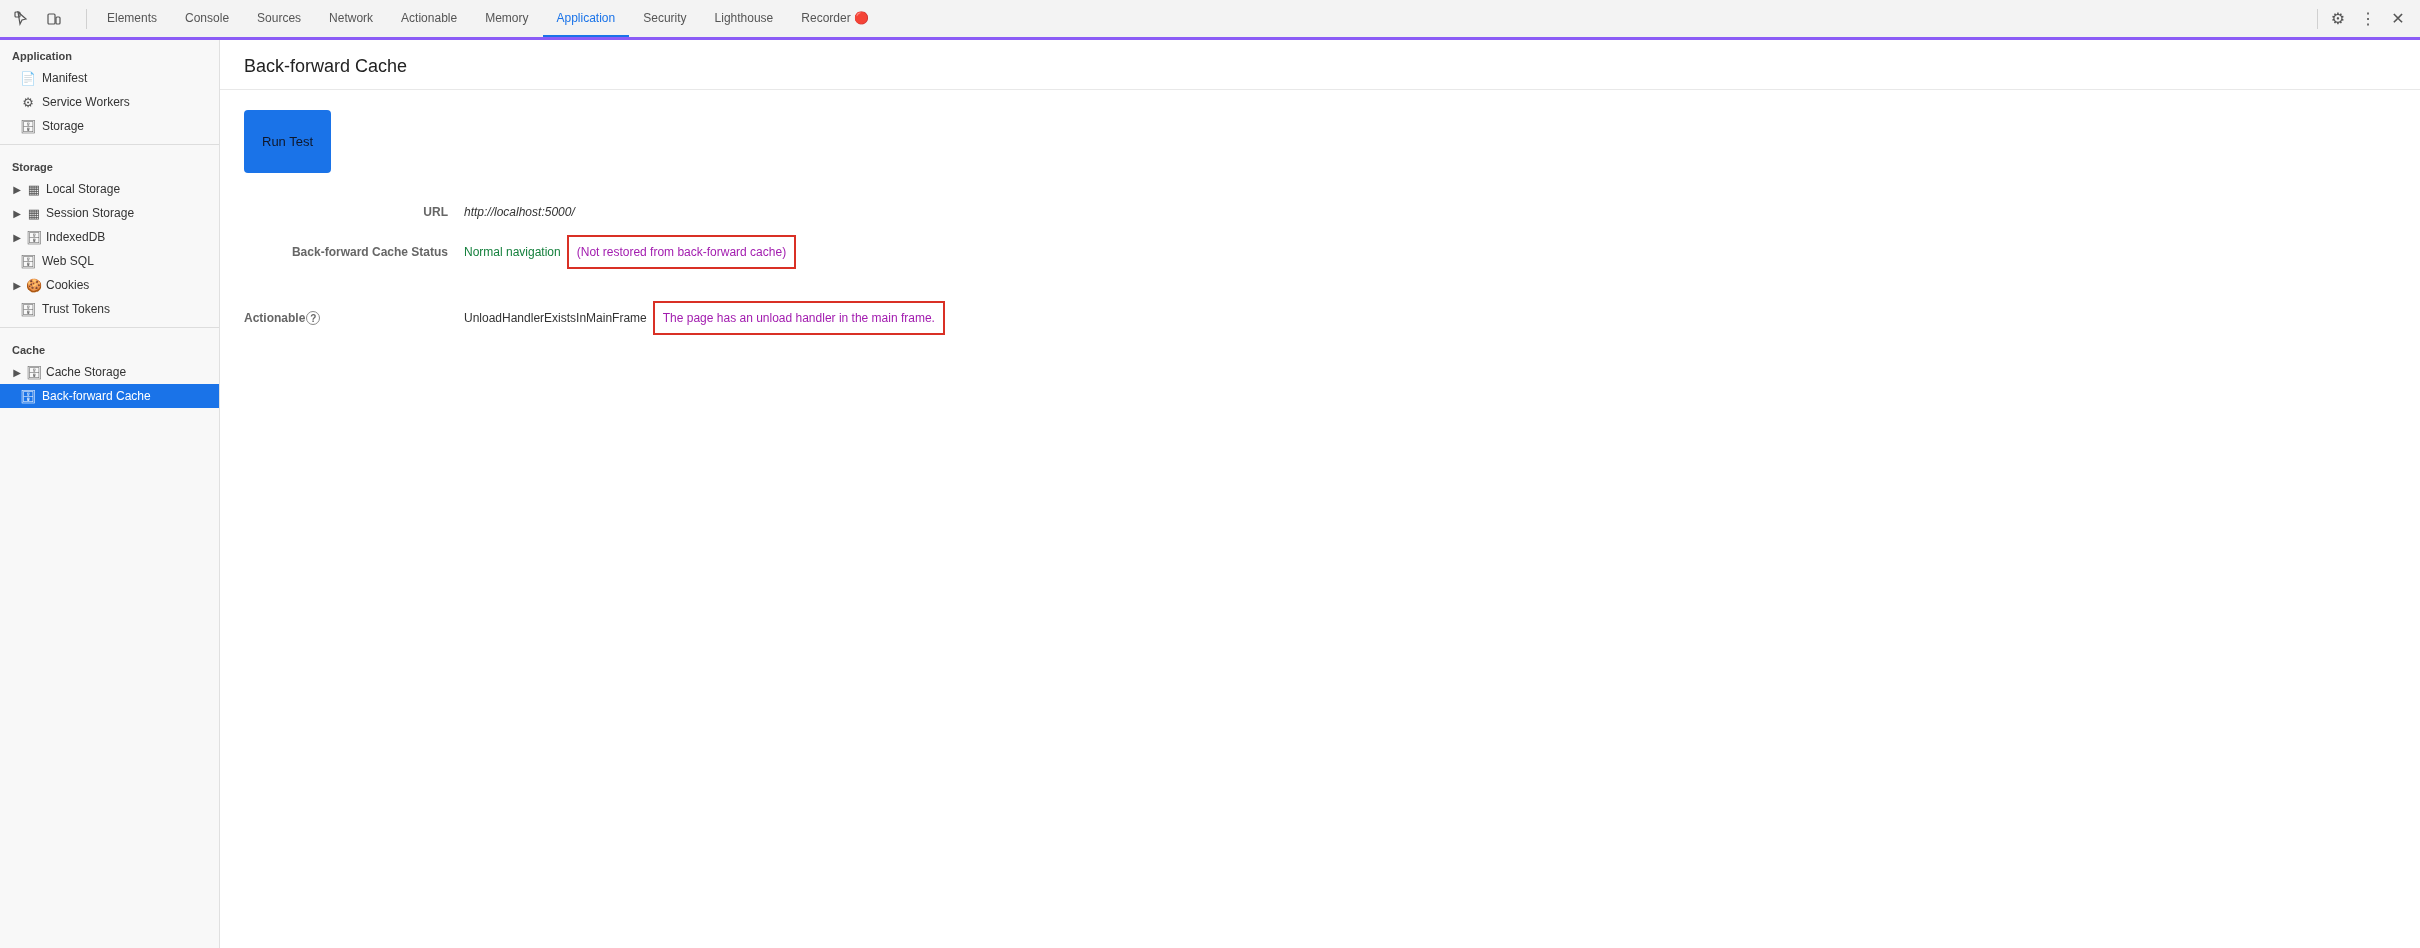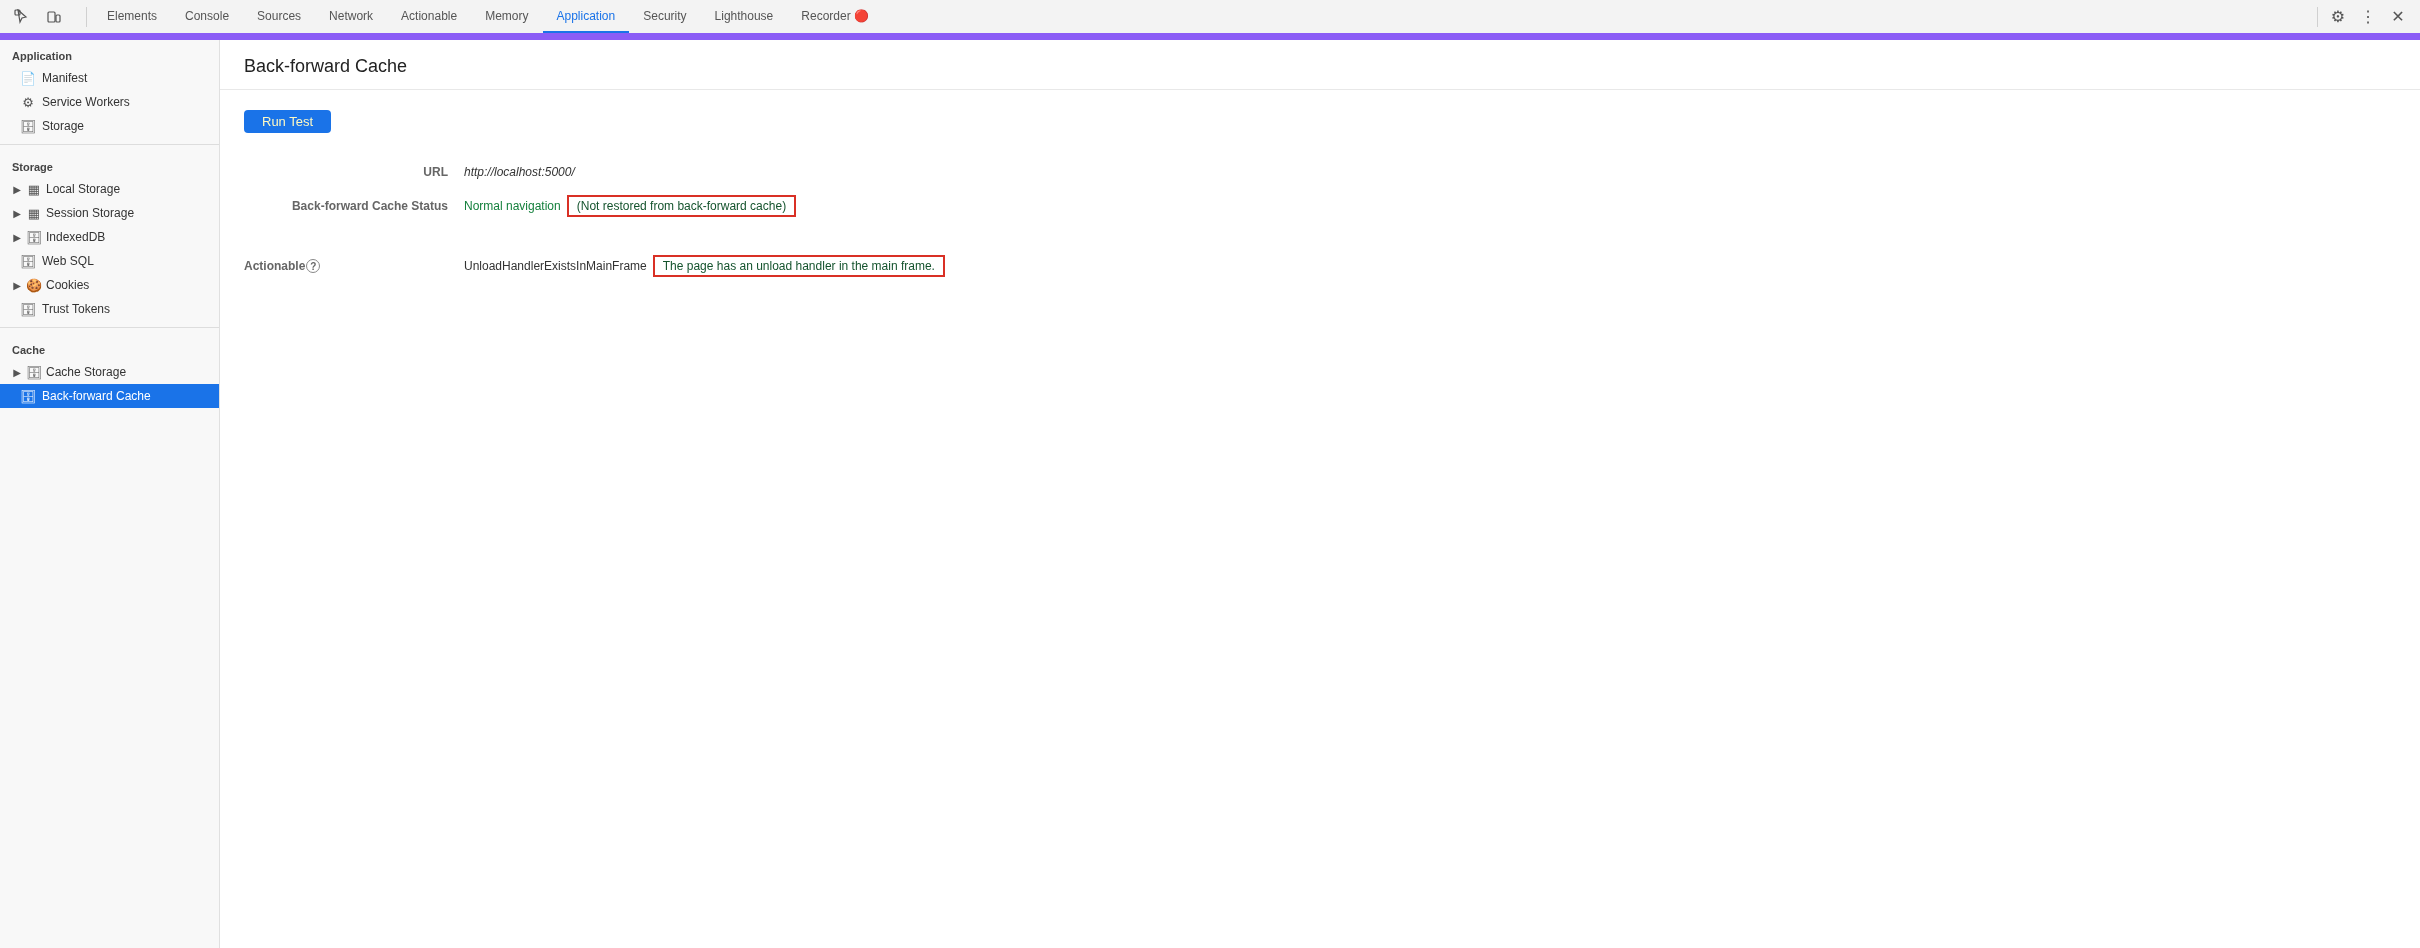--- a/index.html
+++ b/index.html
@@ -1,20 +1,20 @@
 <!DOCTYPE html>
 <html><head>
   <meta charset="utf-8">
   <style>
     * { box-sizing: border-box; margin: 0; padding: 0; }
     body { font-family: -apple-system, BlinkMacSystemFont, 'Segoe UI', Arial, sans-serif; font-size: 13px; background: #f5f5f5; color: #333; overflow: hidden; }
 
     
     .toolbar {
-      display: flex; align-items: center; background: #f3f3f3; border-bottom: 7px solid #8b5cf6;
+      display: flex; align-items: center; background: #f3f3f3; border-bottom: 3px solid #8b5cf6;
       height: 40px; padding: 0 8px; user-select: none;
     }
     .toolbar-left { display: flex; align-items: center; gap: 4px; margin-right: 12px; }
     .toolbar-icon { width: 28px; height: 28px; display: flex; align-items: center; justify-content: center; border-radius: 3px; cursor: pointer; color: #555; font-size: 16px; }
     .toolbar-tabs { display: flex; align-items: stretch; height: 100%; flex: 1; }
     .toolbar-tab {
       display: flex; align-items: center; padding: 0 14px; height: 100%; font-size: 12px; color: #555;
       cursor: pointer; border-bottom: 2px solid transparent; white-space: nowrap;
     }
     .toolbar-tab.active { color: #1a73e8; border-bottom: 2px solid #1a73e8; background: transparent; }
@@ -45,31 +45,31 @@
     .chevron { font-size: 10px; width: 10px; text-align: center; color: #555; }
     .sidebar-divider { height: 1px; background: #ddd; margin: 6px 0; }
 
     
     .content { flex: 1; overflow-y: auto; background: white; }
     .content-header { padding: 16px 24px 12px; border-bottom: 1px solid #e8e8e8; }
     .content-title { font-size: 18px; font-weight: 400; color: #222; }
     .content-body { padding: 20px 24px; }
 
     .run-test-btn {
-      background: #1a73e8; color: #fef9c3; border: none; padding: 4px 18px;
+      background: #1a73e8; color: #0f172a; border: none; padding: 24px 18px;
       font-size: 13px; border-radius: 4px; cursor: pointer; margin-bottom: 24px;
     }
 
     .info-table { margin-top: 8px; }
     .info-row { display: flex; align-items: baseline; margin-bottom: 16px; }
     .info-label { color: #666; font-size: 12px; min-width: 220px; text-align: right; padding-right: 16px; font-weight: bold; }
     .info-value { font-size: 12px; color: #333; display: flex; align-items: baseline; gap: 6px; flex-wrap: wrap; }
     .info-value-url { color: #333; font-style: italic; }
     .status-normal { color: #15803d; }
-    .status-highlighted { border: 2px solid #d93025; padding: 2px 8px; color: #14532d; font-size: 12px; }
+    .status-highlighted { border: 2px solid #d93025; padding: 8px 8px; color: #a21caf; font-size: 12px; }
     .actionable-label { display: flex; align-items: center; gap: 1px; margin-top: 26px; }
     .help-icon { width: 14px; height: 14px; border-radius: 50%; border: 1px solid #888; display: inline-flex; align-items: center; justify-content: center; font-size: 10px; color: #666; cursor: pointer; }
   </style>
 </head>
 <body>
 
 <div class="toolbar">
   <div class="toolbar-left">
     <div class="toolbar-icon" title="Inspect">
       <svg width="16" height="16" viewBox="0 0 16 16" fill="currentColor">

